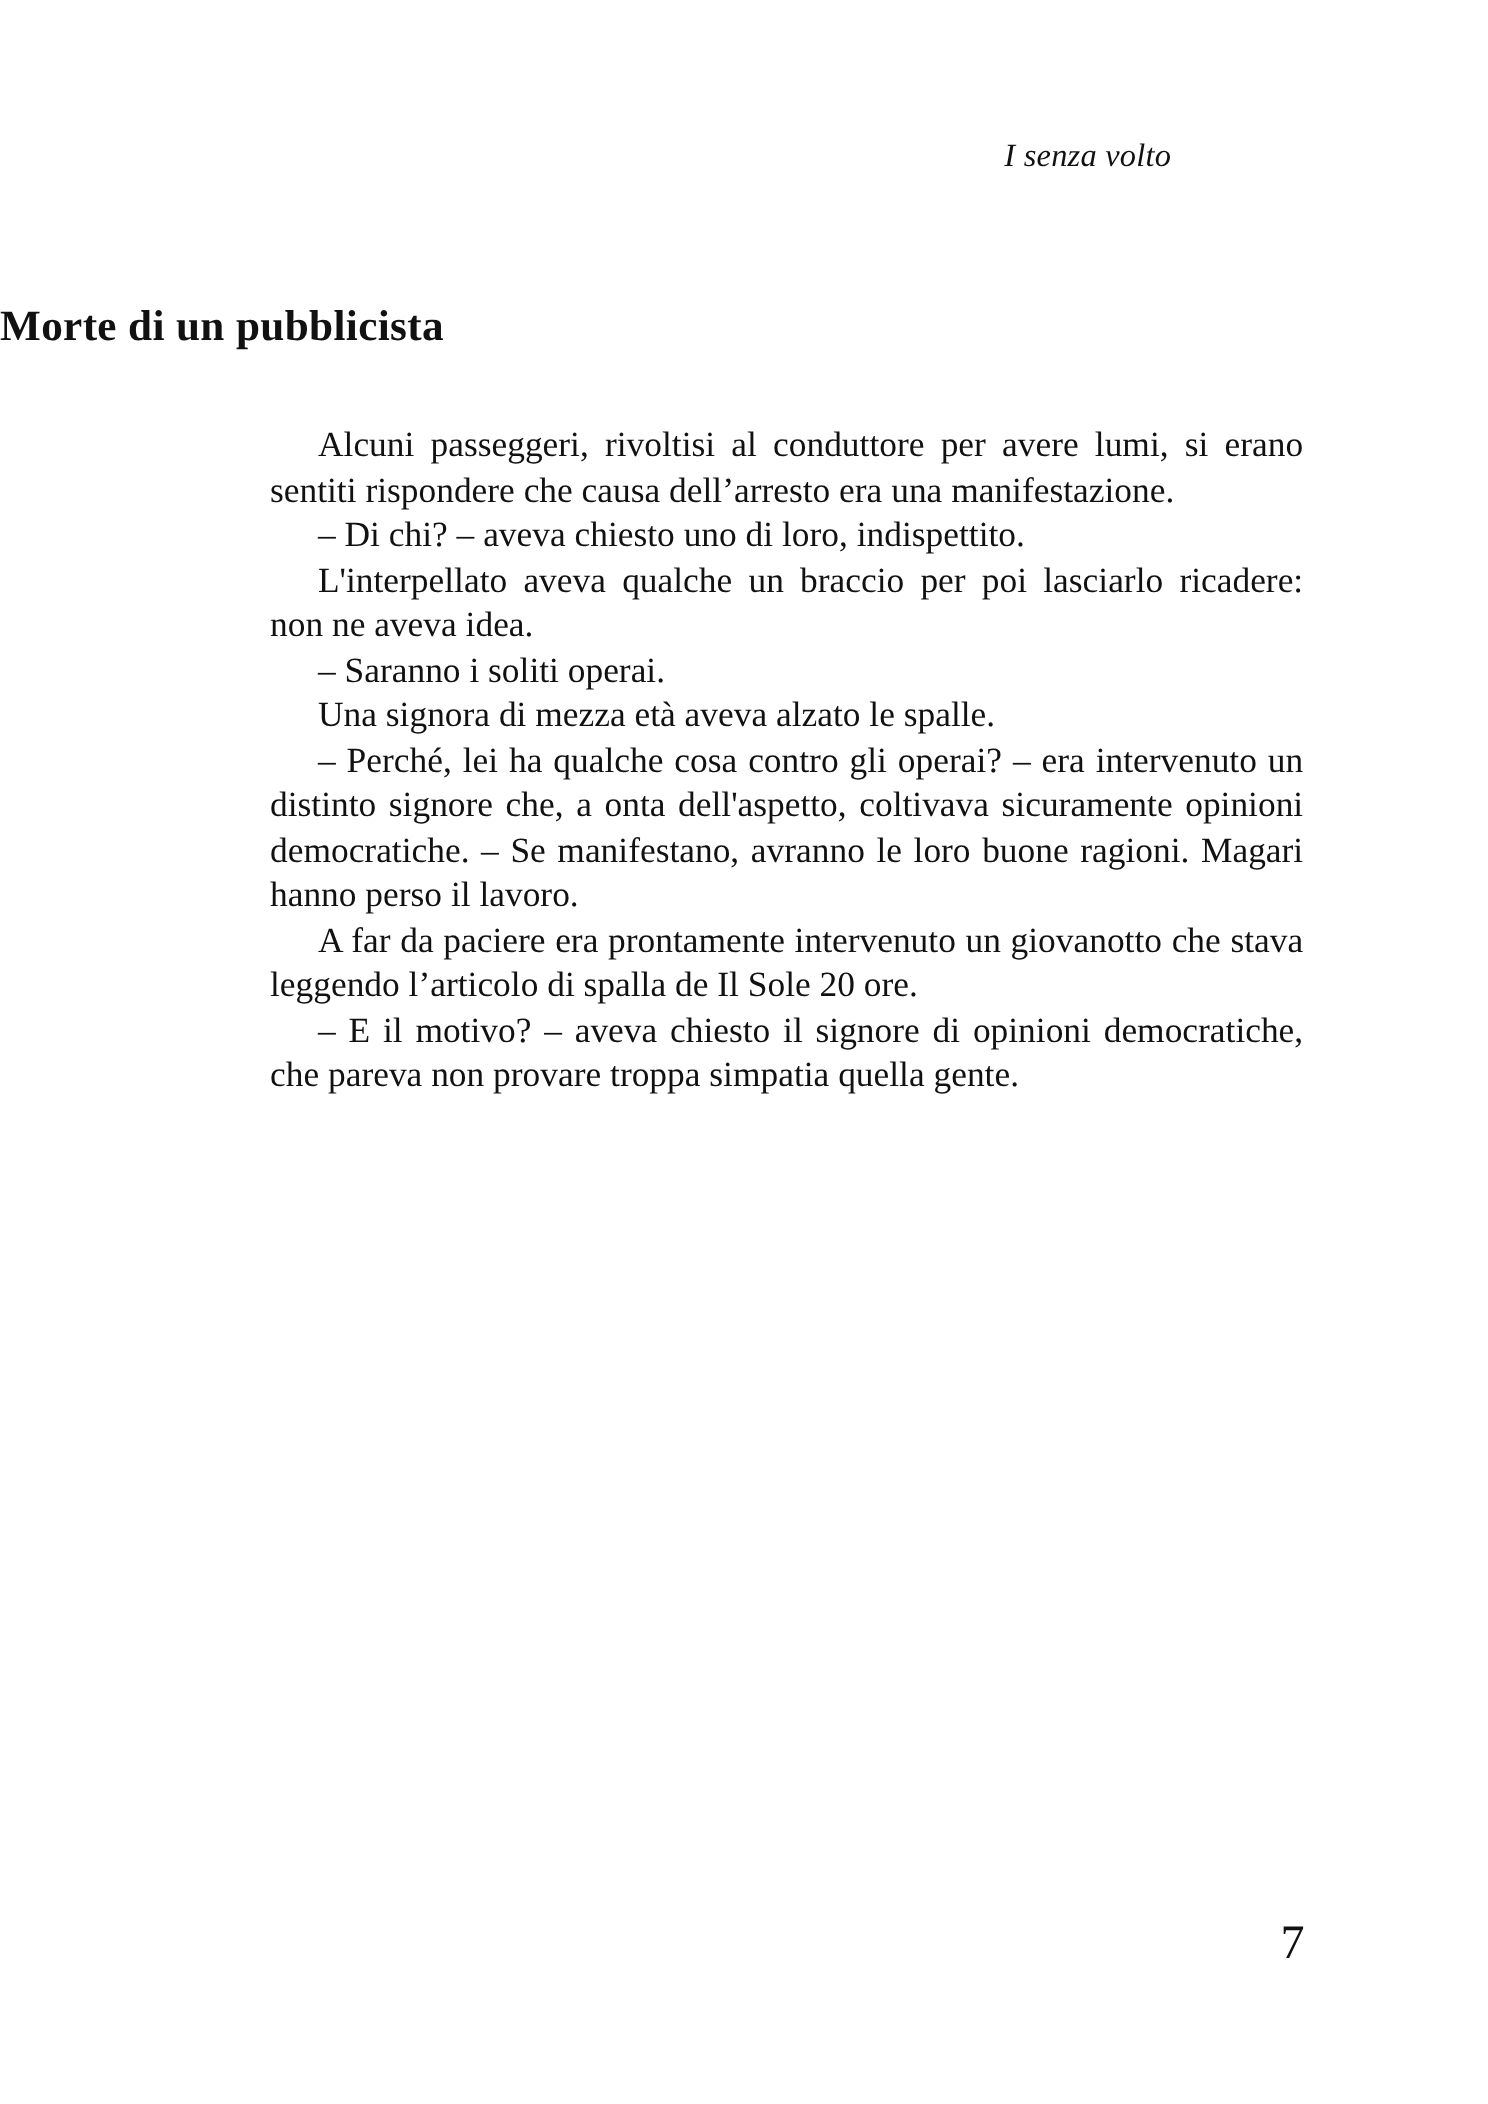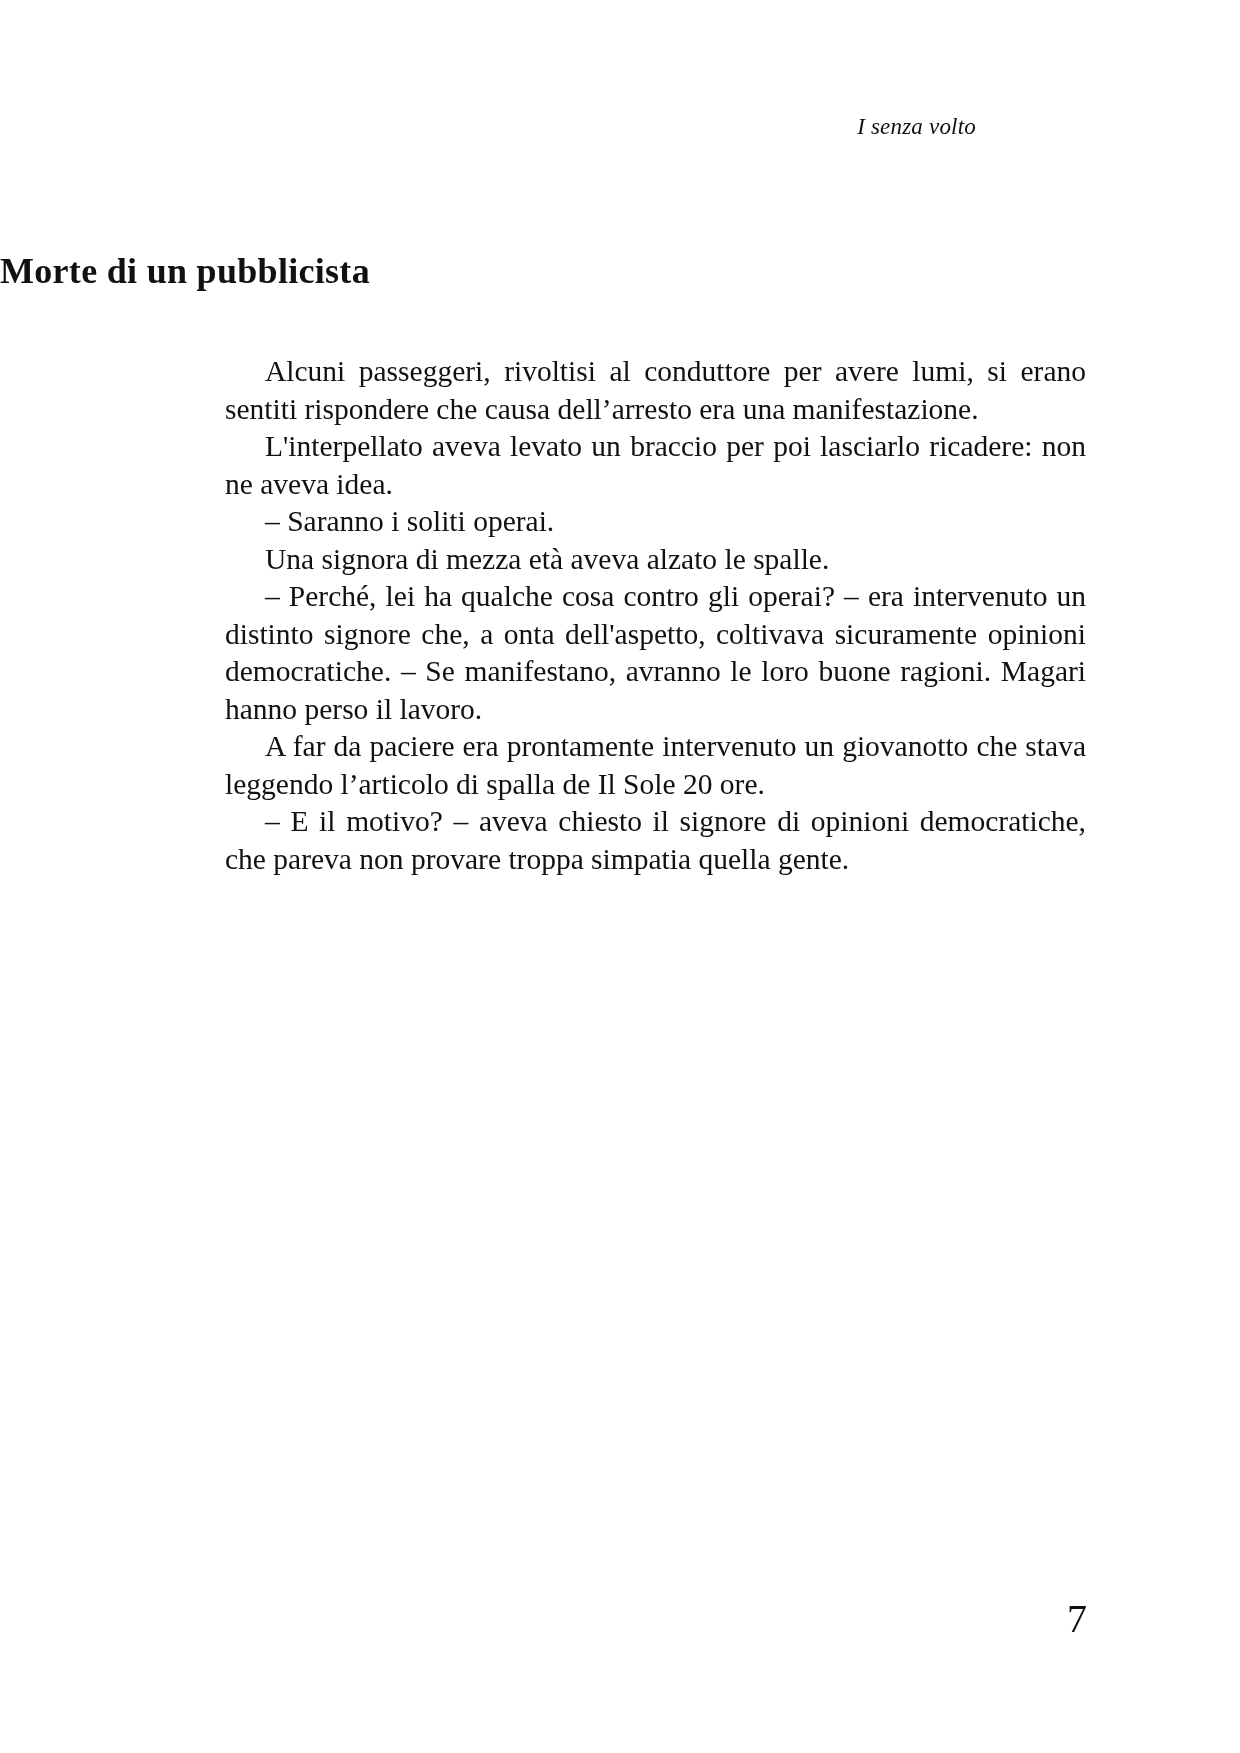--- a/index.html
+++ b/index.html
@@ -1,32 +1,33 @@
 <!DOCTYPE html>
 <html><head>
 <meta charset="utf-8">
 <style>
   html, body { margin: 0; padding: 0; background: #ffffff; }
   body { width: 1240px; height: 1753px; position: relative; overflow: hidden; font-family: "Liberation Serif", "DejaVu Serif", serif; color: #111; }
-  .running-head { position: absolute; top: 114px; right: 264px; font-style: italic; font-size: 23px; letter-spacing: 0.2px; }
+  .running-head { position: absolute; top: 114px; right: 264px; font-style: italic; font-size: 27px; letter-spacing: 0.2px; }
   .chapter-title { position: absolute; top: 250px; left: 0; width: 1240px; text-align: left; font-weight: bold; font-size: 36px; letter-spacing: 0.3px; }
   .body-text { position: absolute; top: 353px; left: 225px; width: 861px; font-size: 29.5px; line-height: 37.5px; text-align: justify; hyphens: manual; }
   .body-text p { margin: 0; text-indent: 40px; }
   .page-number { position: absolute; top: 1595px; right: 153px; font-size: 40px; }
 </style>
 </head>
 <body>
 
 <div class="running-head">I senza volto</div>
 
 <h1 class="chapter-title" style="margin:0;">Morte di un pubblicista</h1>
 
 <div class="body-text">
   <p>Alcuni passeggeri, rivoltisi al conduttore per avere lumi, si erano sentiti rispondere che causa dell’arresto era una manife­stazione.</p>
-  <p>L'interpellato aveva levato un braccio per poi lasciarlo rica­dere: non ne aveva idea.</p>
+  <p>– Di chi? – aveva chiesto uno di loro, indispettito.</p>
+  <p>L'interpellato aveva qualche un braccio per poi lasciarlo rica­dere: non ne aveva idea.</p>
   <p>– Saranno i soliti operai.</p>
   <p>Una signora di mezza età aveva alzato le spalle.</p>
   <p>– Perché, lei ha qualche cosa contro gli operai? – era interve­nuto un distinto signore che, a onta dell'aspetto, coltivava sicu­ramente opinioni democratiche. – Se manifestano, avranno le loro buone ragioni. Magari hanno perso il lavoro.</p>
   <p>A far da paciere era prontamente intervenuto un giovanotto che stava leggendo l’articolo di spalla de Il Sole 20 ore.</p>
   <p>– E il motivo? – aveva chiesto il signore di opinioni democra­tiche, che pareva non provare troppa simpatia quella gente.</p>
 </div>
 
 <div class="page-number">7</div>
 
 </body></html>

